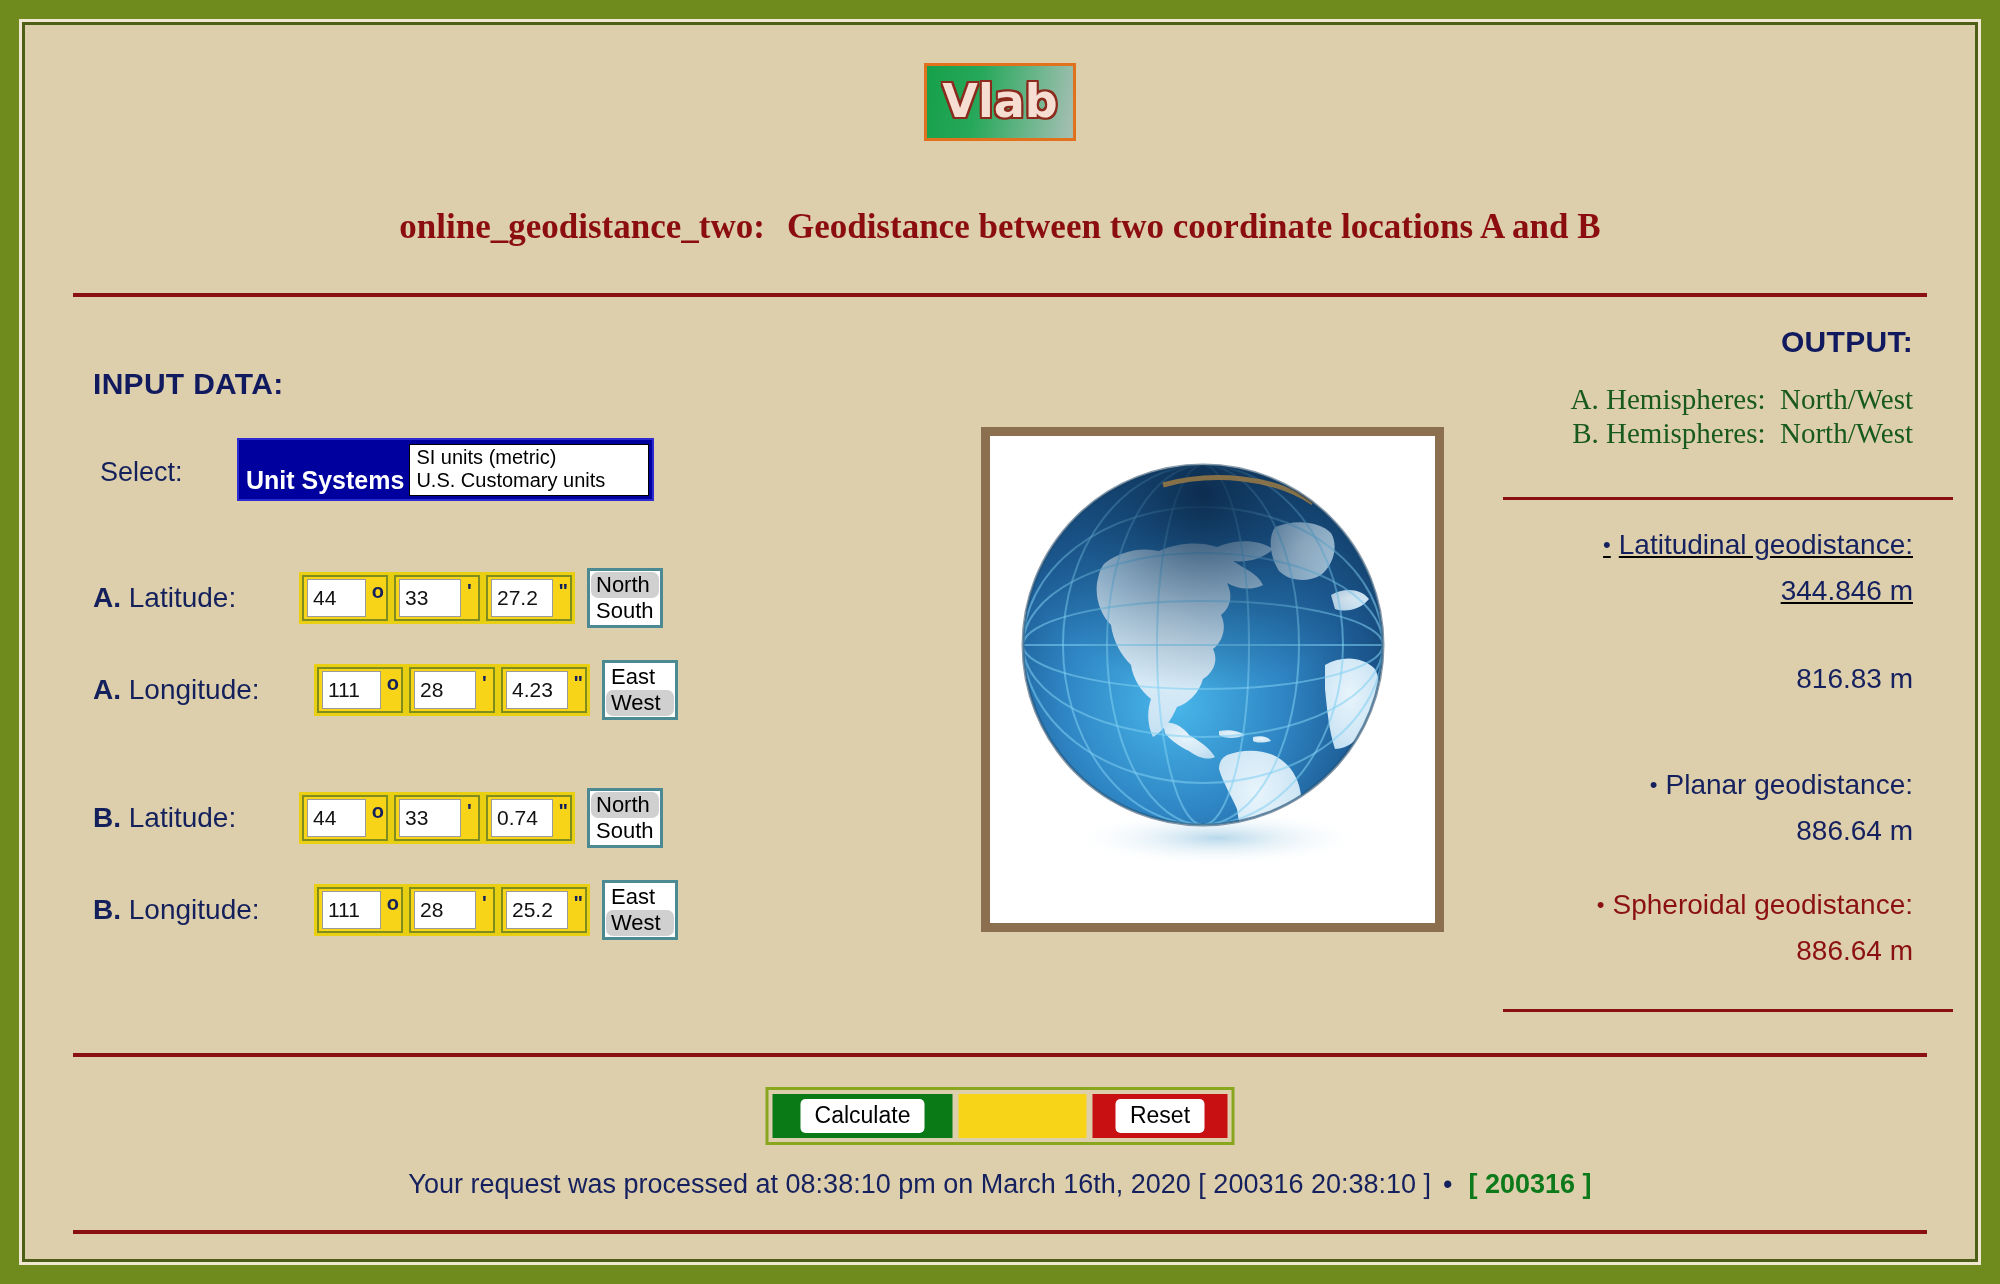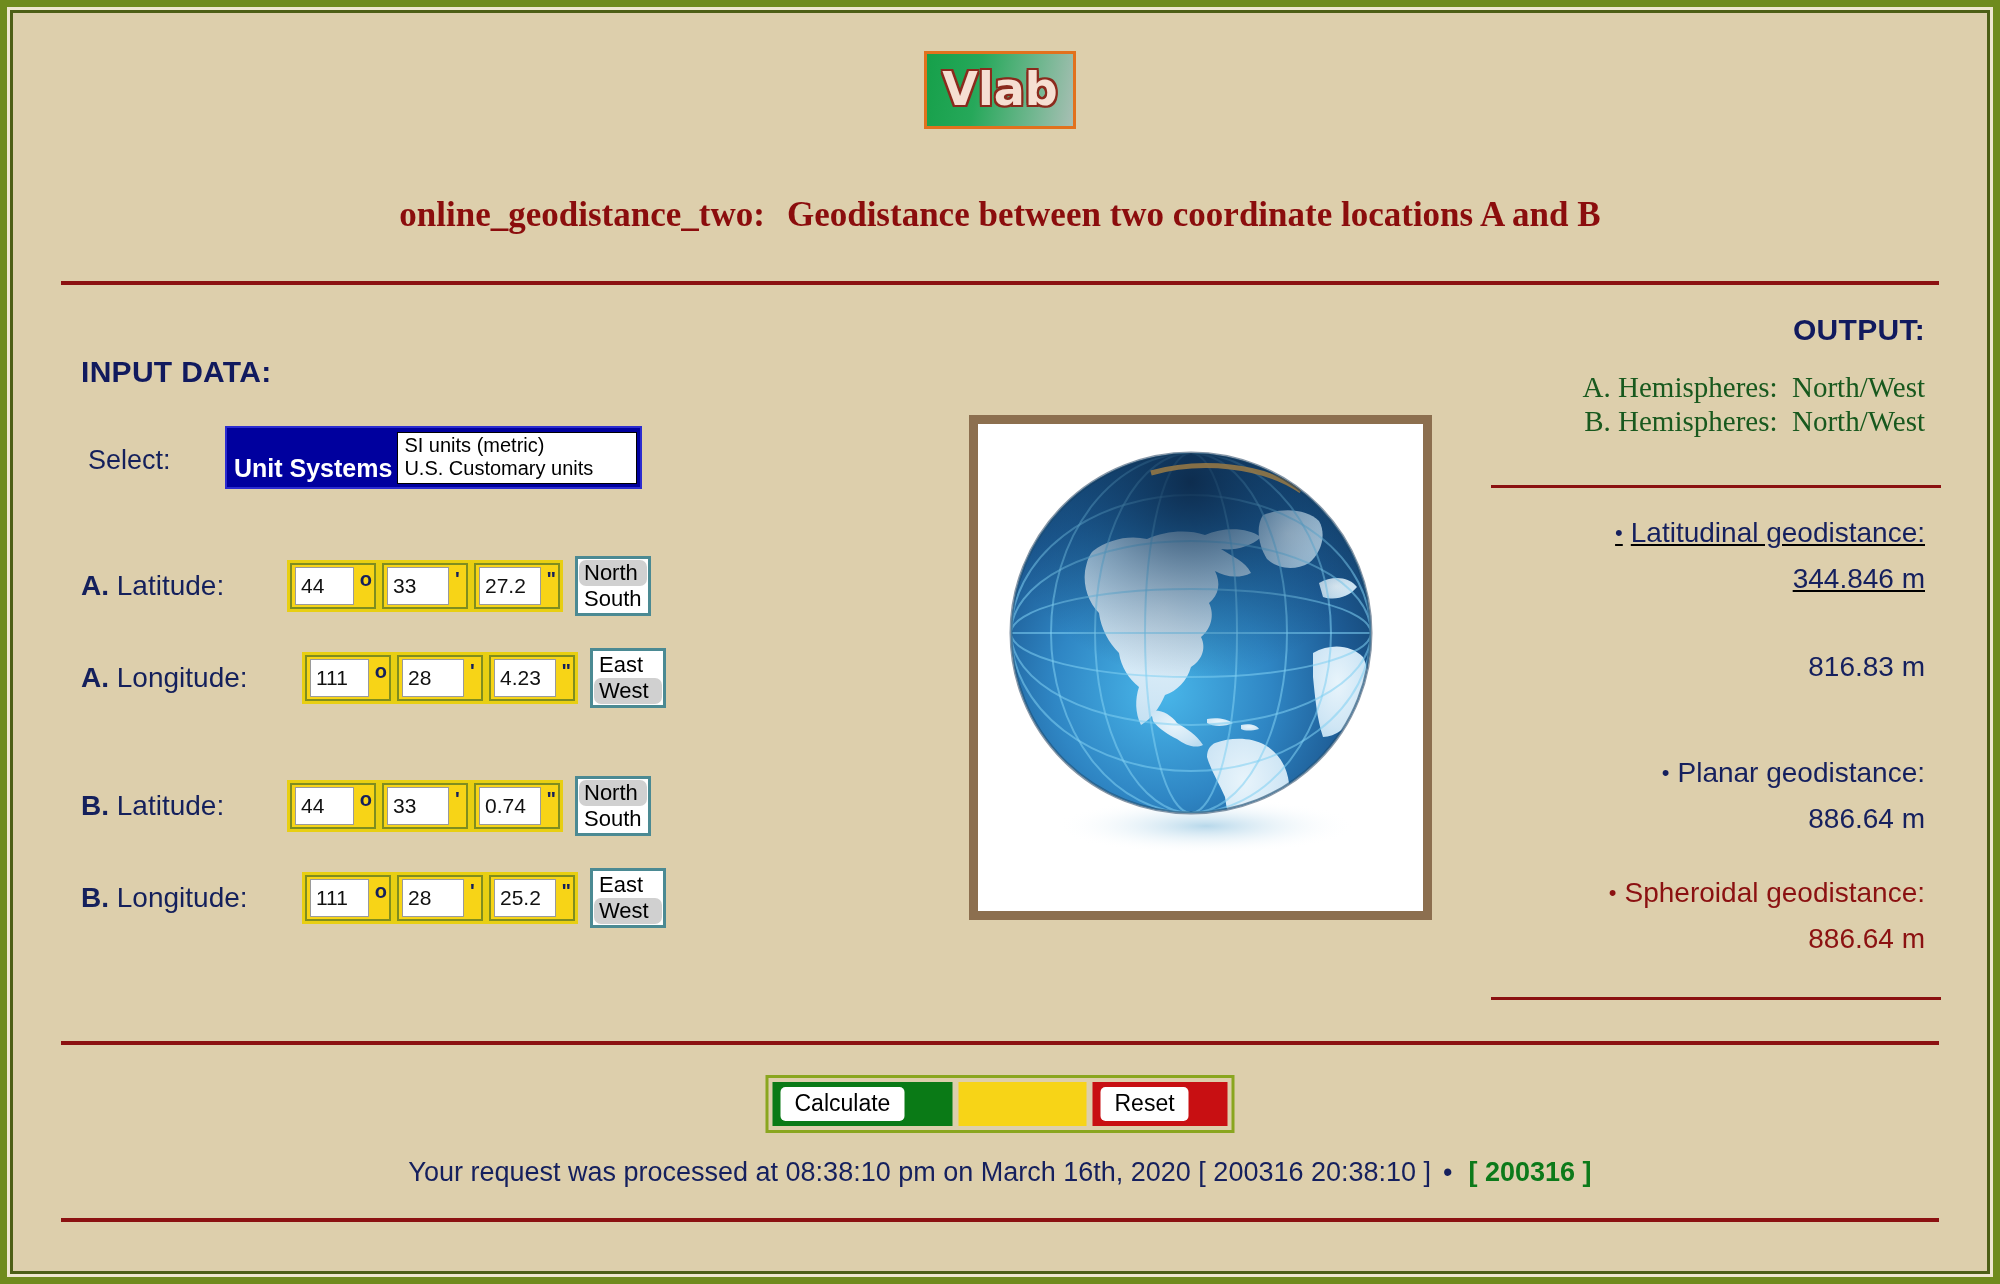--- a/index.html
+++ b/index.html
@@ -13,21 +13,21 @@
     font-family: "Liberation Sans", sans-serif;
     overflow: hidden;
   }
   .page-frame {
     position: absolute;
     left: 0; top: 0;
     width: 2000px;
     height: 1284px;
     box-sizing: border-box;
     background: #6f8b1d;
-    padding: 7px;
+    padding: 19px;
   }
   .page-frame-inner {
     box-sizing: border-box;
     width: 100%;
     height: 100%;
     border: 3px solid #efe7cf;
     background: #6f8b1d;
     padding: 0;
   }
   .page-body {
@@ -298,20 +298,21 @@
     padding: 4px;
     display: flex;
     align-items: stretch;
     gap: 6px;
   }
   .btn {
     box-sizing: border-box;
     height: 44px;
     display: flex;
     align-items: center;
+    justify-content: center;
     padding: 0 8px;
   }
   .btn-calc { background: #0a7a16; width: 180px; }
   .btn-reset { background: #c80f12; width: 135px; }
   .btn-gap { background: #f7d417; width: 128px; }
   .btn-inner {
     background: #ffffff;
     border-radius: 5px;
     font-size: 23px;
     color: #000000;

